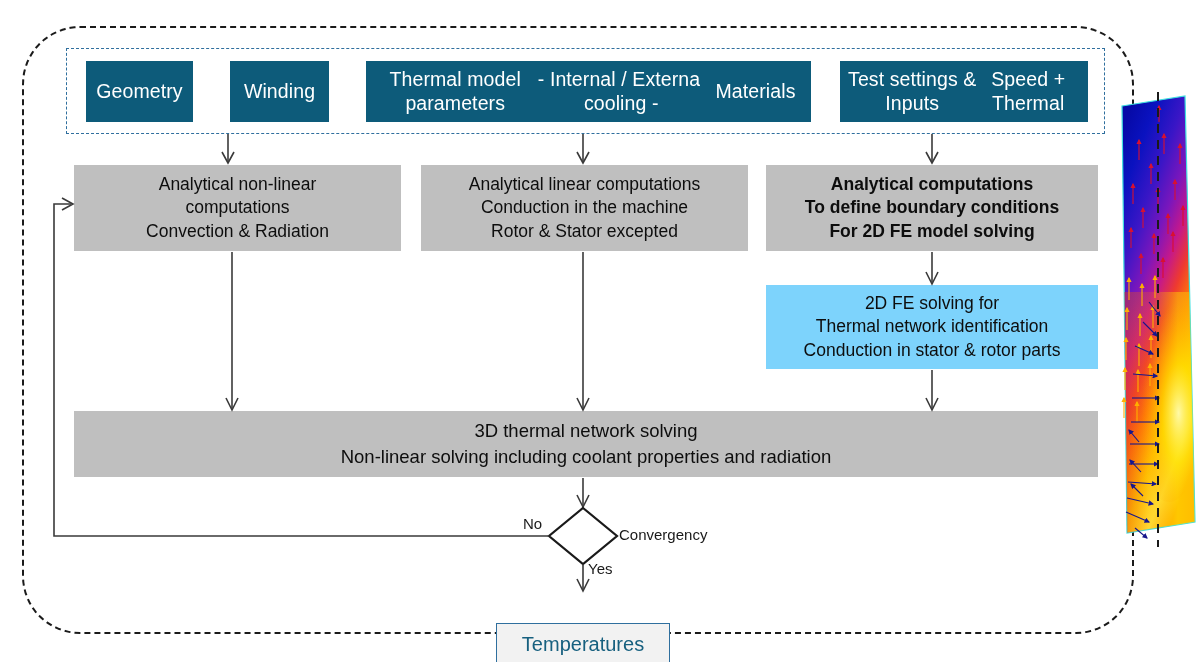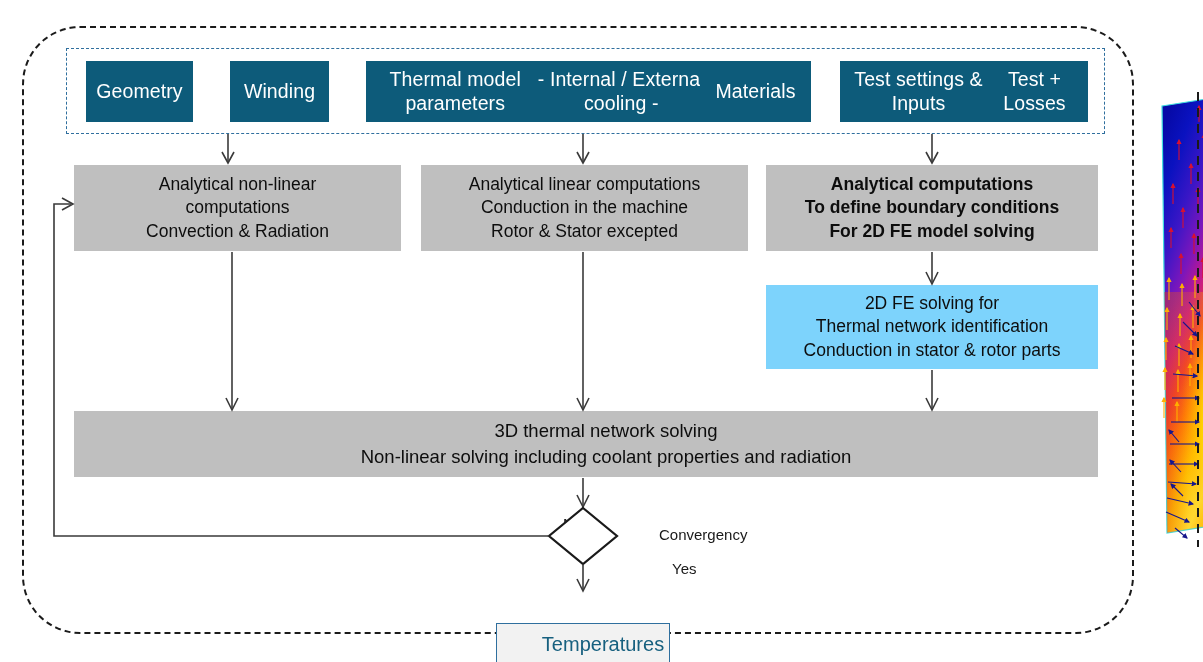--- a/index.html
+++ b/index.html
@@ -10,21 +10,21 @@
   body {
     font-family: "Liberation Sans", "DejaVu Sans", sans-serif;
   }
   #canvas {
     position: relative;
     width: 1203px;
     height: 662px;
     background: #ffffff;
     overflow: hidden;
   }
-  .abs { position: absolute; padding-left: 40px; }
+  .abs { position: absolute; }
 
   
   .outer-frame {
     left: 22px;
     top: 26px;
     width: 1112px;
     height: 608px;
     border: 2px dashed #1a1a1a;
     border-radius: 58px;
     box-sizing: border-box;
@@ -158,21 +158,21 @@
     <span>Thermal model parameters</span>
     <span>- Internal / External cooling -</span>
   </div>
 
   <div class="abs teal-box" style="left:700px; top:61px; width:111px; height:61px;">
     <span>Materials</span>
   </div>
 
   <div class="abs teal-box" style="left:840px; top:61px; width:248px; height:61px; flex-direction:row;">
     <span>Test settings &amp; Inputs</span>
-    <span>Test + Losses</span>
+    <span>Speed + Thermal</span>
   </div>
 
   <div class="abs gray-box" style="left:74px; top:165px; width:327px; height:86px;">
     <span class="ln">Analytical non-linear</span>
     <span class="ln">computations</span>
     <span class="ln">Convection &amp; Radiation</span>
   </div>
 
   <div class="abs gray-box" style="left:421px; top:165px; width:327px; height:86px;">
     <span class="ln">Analytical linear computations</span>
@@ -194,21 +194,21 @@
 
   <div class="abs wide-box" style="left:74px; top:411px; width:1024px; height:66px;">
     <span class="ln">3D thermal network solving</span>
     <span class="ln">Non-linear solving including coolant properties and radiation</span>
   </div>
 
   <div class="abs plain-label" style="left:523px; top:515px;">No</div>
 
   <div class="abs plain-label" style="left:619px; top:526px;">Convergency</div>
 
-  <div class="abs plain-label" style="left:588px; top:560px;margin-left:44px;">Yes</div>
+  <div class="abs plain-label" style="left:588px; top:560px;">Yes</div>
 
   <div class="abs result-box" style="left:496px; top:623px; width:174px; height:42px;">
     <span>Temperatures</span>
   </div>
 
   <div class="abs fe-wrap">
     <svg width="90" height="455" viewBox="0 0 90 455" xmlns="http://www.w3.org/2000/svg">
       <defs>
         <linearGradient id="thermGrad" x1="0.18" y1="0" x2="0.62" y2="1">
           <stop offset="0.00" stop-color="#060aa8"></stop>

